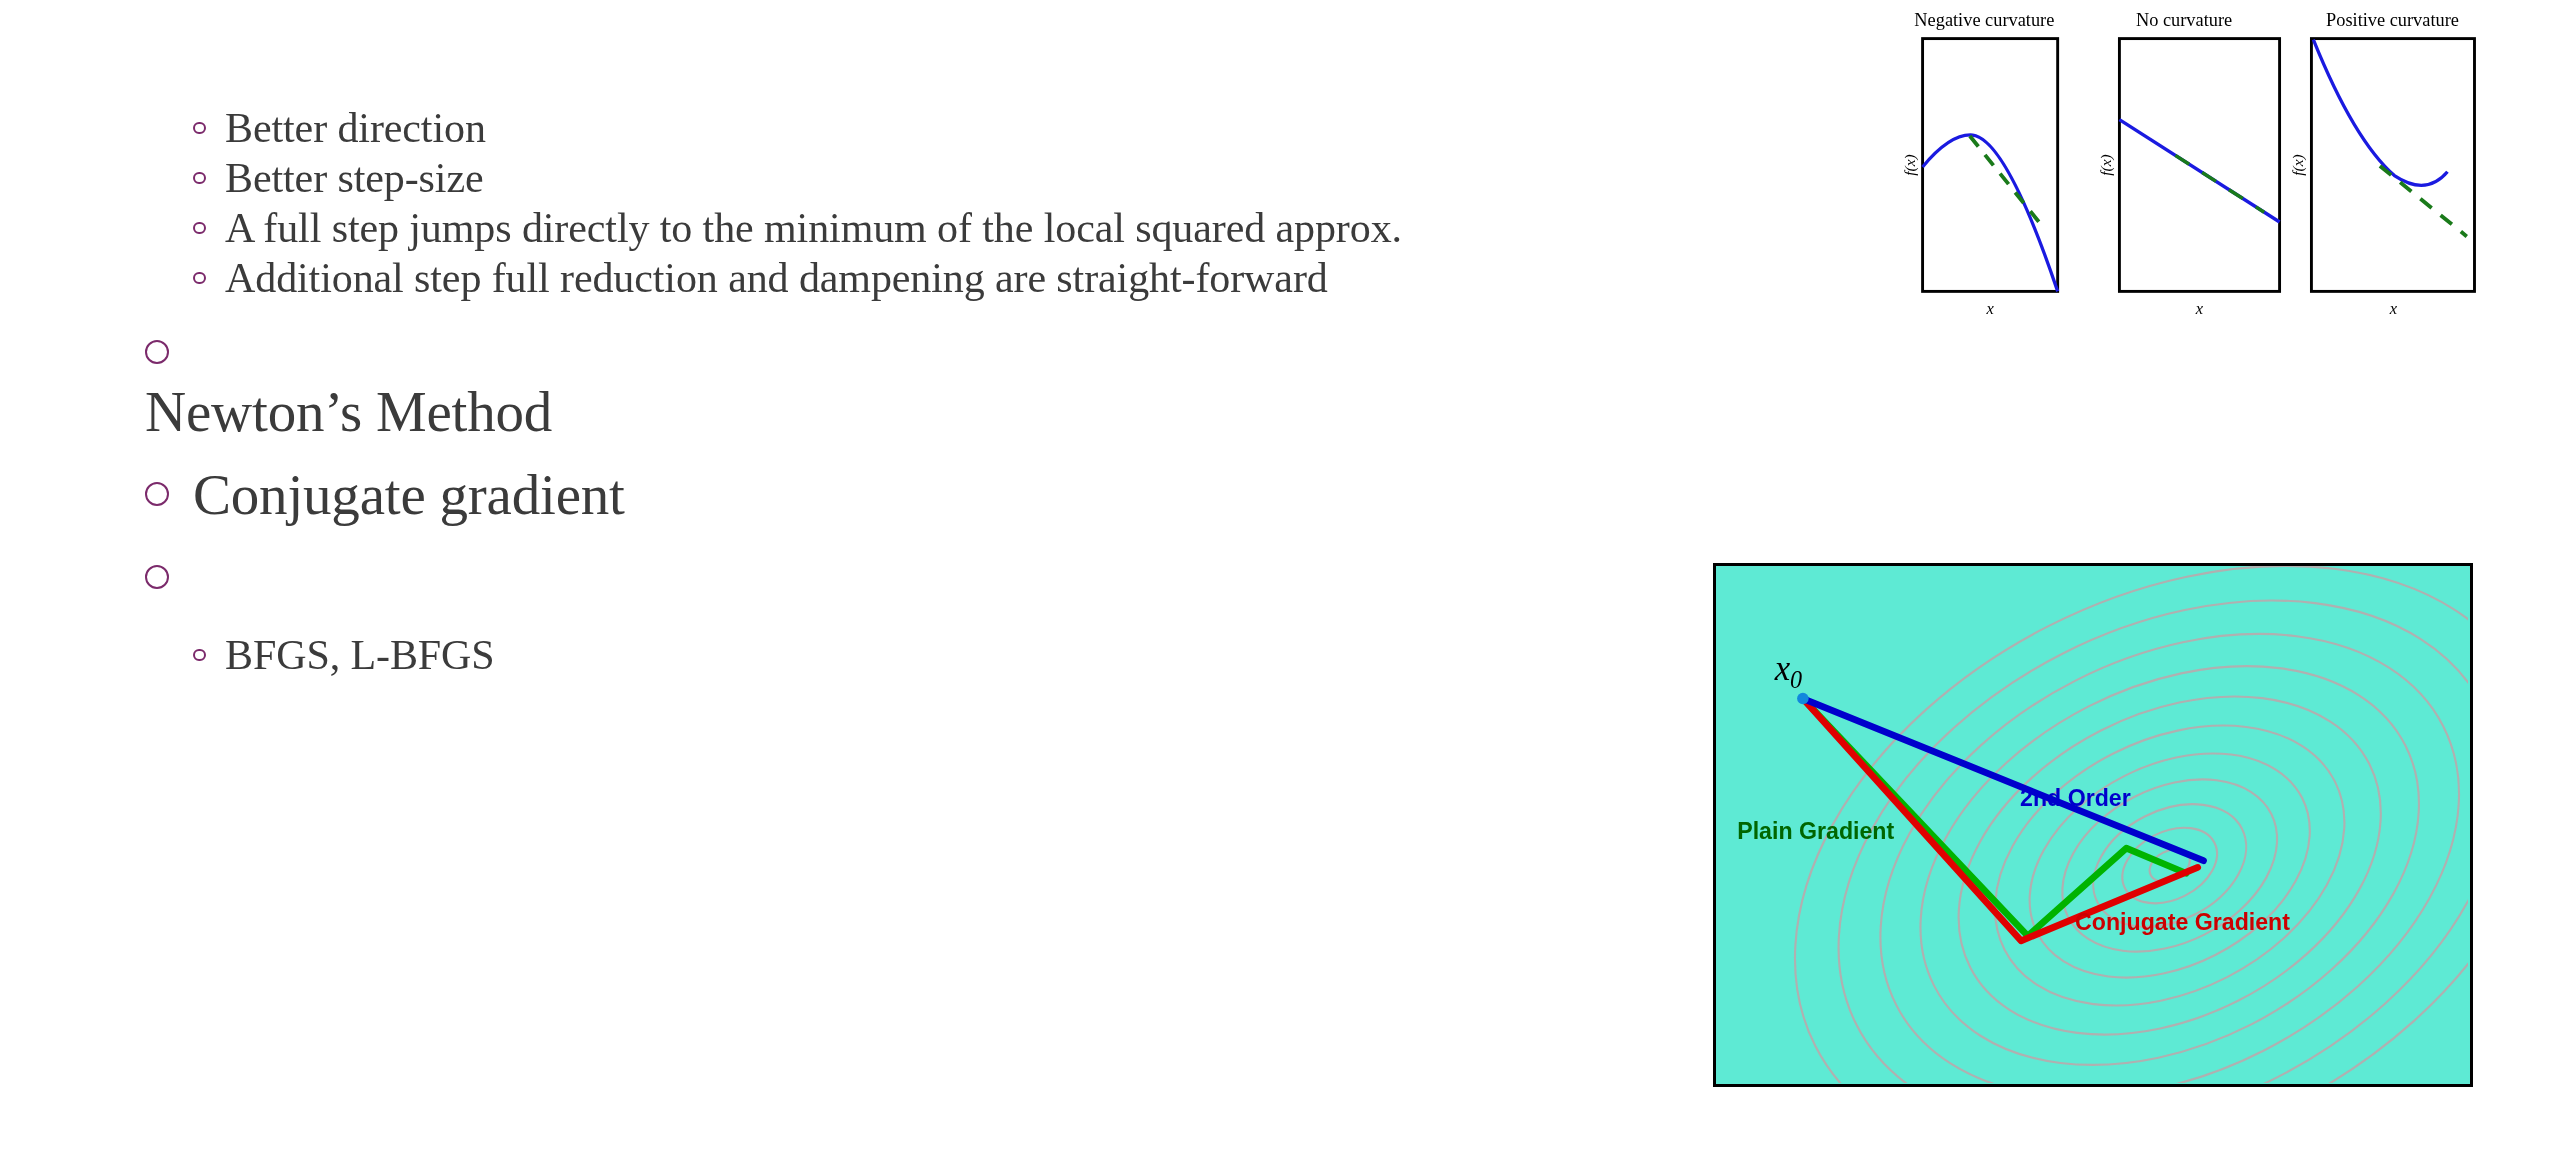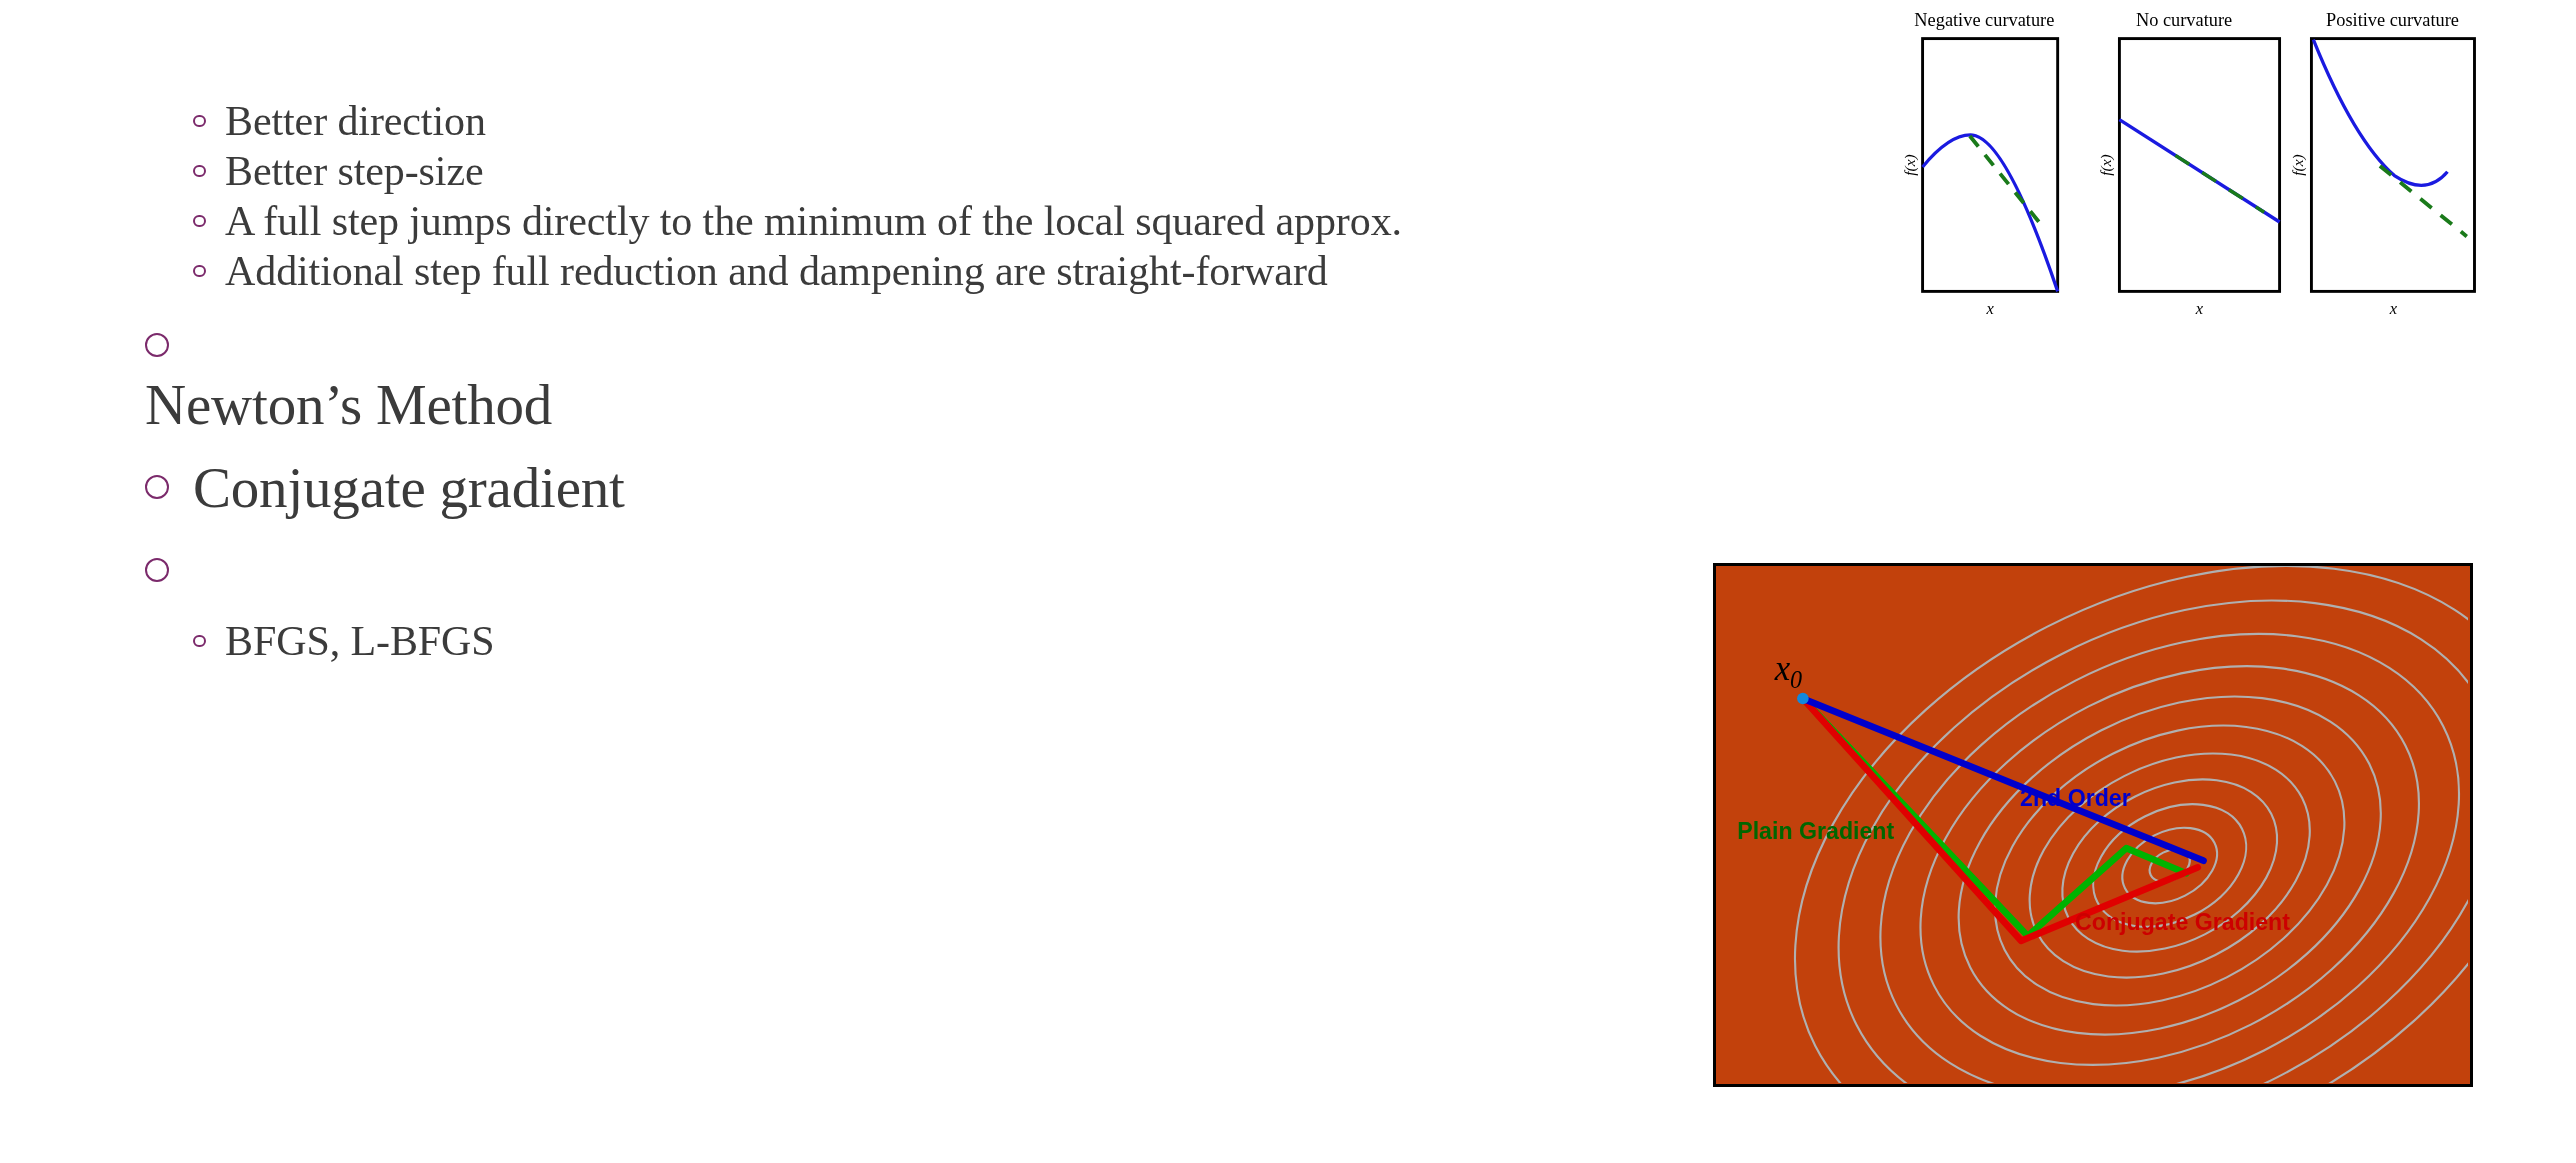--- a/index.html
+++ b/index.html
@@ -42,32 +42,32 @@
     width:12.6px;height:12.6px;border-radius:50%;
     border:2.4px solid #7b2a6b;box-sizing:border-box;
   }
   .l2 .txt{
     font-size:42px;line-height:50px;color:#3b3b3b;
     font-family:"Liberation Serif", serif;
     letter-spacing:-0.1px;white-space:nowrap;
   }
   .indent1{margin-left:48px;}
   .gap-lg{margin-top:25px;flex-direction:column;}
-  .gap-sm{margin-top:11px;}
+  .gap-sm{margin-top:18px;}
   .gap-md{margin-top:11.6px;}
 
   
   .curv{position:absolute;left:1900px;top:0px;width:599px;height:357px;}
   .curv svg{display:block;}
 
   
   .contour{
     position:absolute;left:1713px;top:563px;
     width:760px;height:524px;
-    border:3.9px solid #000;box-sizing:border-box;background:#c2410c;
+    border:3.9px solid #000;box-sizing:border-box;background:#5eead4;
   }
   .contour svg{display:block;}
 </style>
 </head>
 <body>
 
 <div class="slide">
 
   <div class="bullets">
 

